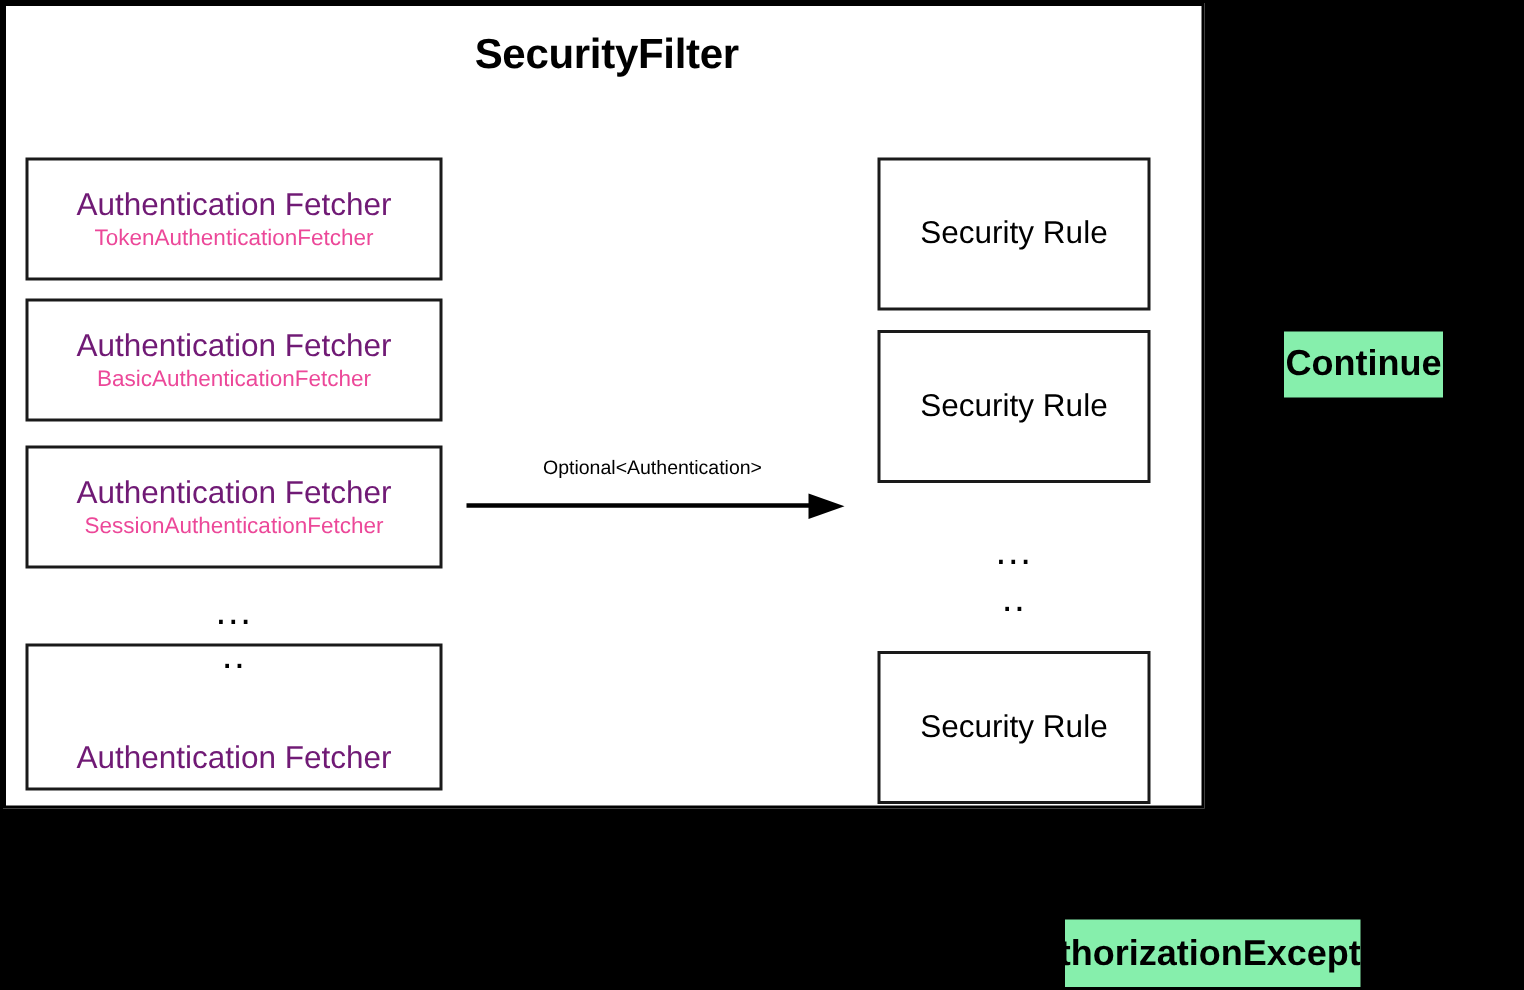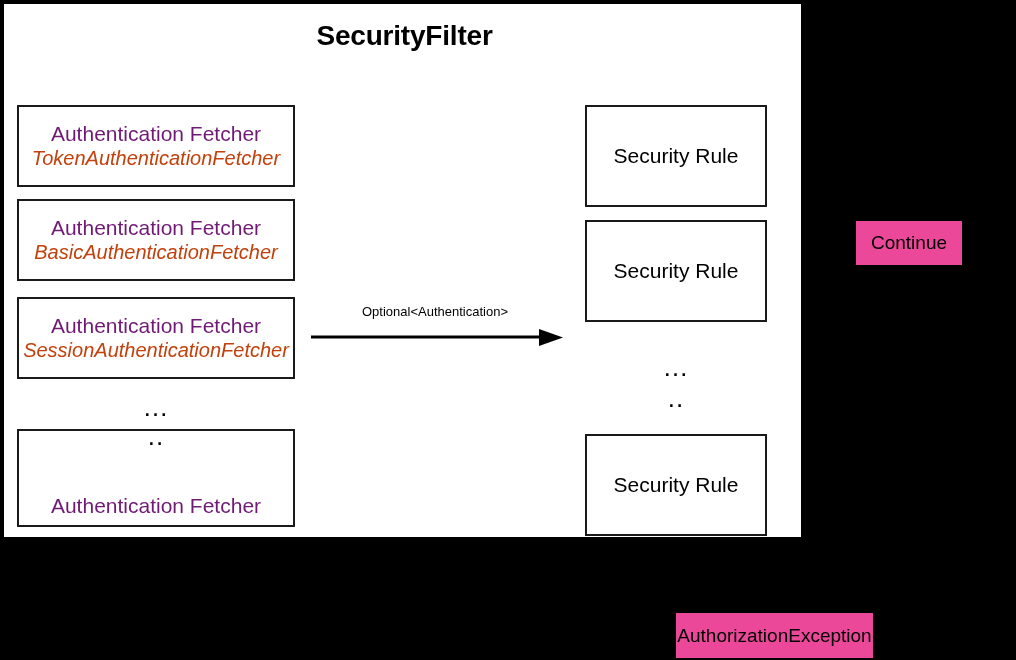--- a/index.html
+++ b/index.html
@@ -52,26 +52,25 @@
     justify-content: center;
   }
 
   .fetcher-title {
     font-size: 21px;
     color: #701a75;
     line-height: 1.1;
     white-space: nowrap;
   }
   .fetcher-sub {
-    font-size: 20px;
-    color: #c2410c;
+    font-size: 15px;
+    color: #ec4899;
     line-height: 1.15;
     margin-top: 2px;
     white-space: nowrap;
-    font-style: italic;
   }
 
   .rule-label {
     font-size: 21px;
     color: #000000;
     white-space: nowrap;
     text-align: right;
   }
 
   
@@ -148,31 +147,32 @@
     text-align: center;
     font-size: 26px;
     color: #000000;
     line-height: 1;
     letter-spacing: 1px;
   }
 
   
   .outcome {
     position: absolute;
-    background: #ec4899;
+    background: #86efac;
     color: #000000;
     display: flex;
     align-items: center;
     justify-content: center;
-    font-size: 19px;
+    font-size: 24px;
     white-space: nowrap;
     box-sizing: border-box;
+    font-weight: bold;
   }
   #outcome-continue { left: 856px; top: 221px; width: 106px; height: 44px; }
-  #outcome-exception { left: 676px; top: 613px; width: 197px; height: 45px; }
+  #outcome-exception { left: 710px; top: 613px; width: 197px; height: 45px; }
 </style>
 </head>
 <body>
 
 <div id="canvas">
 
   <div id="filter-panel">
 
     <div id="filter-title">SecurityFilter</div>
 

